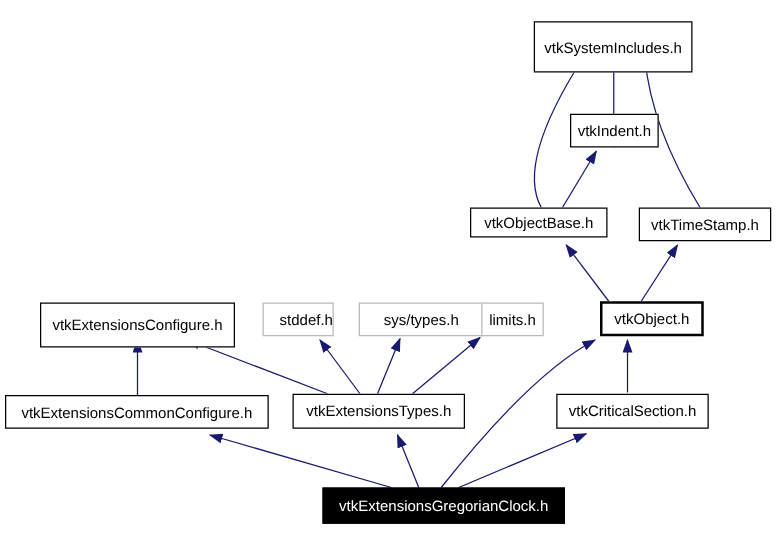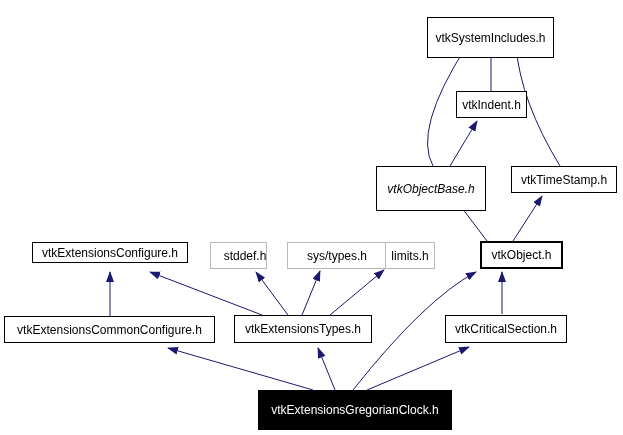--- a/index.html
+++ b/index.html
@@ -61,24 +61,24 @@
         <path d="M502,314 L502,272" fill="none" stroke="#191970" stroke-width="1" marker-end="url(#arrowhead)"></path>
         <path d="M313,390 L168,348" fill="none" stroke="#191970" stroke-width="1" marker-end="url(#arrowhead)"></path>
         <path d="M335,390 L318,348" fill="none" stroke="#191970" stroke-width="1" marker-end="url(#arrowhead)"></path>
         <path d="M353,390 Q425,299 476,272" fill="none" stroke="#191970" stroke-width="1" marker-end="url(#arrowhead)"></path>
         <path d="M367,390 L469,347" fill="none" stroke="#191970" stroke-width="1" marker-end="url(#arrowhead)"></path>
       </g>
   </svg>
 
 <div class="node internal" style="left: 427px; top: 17px; width: 127px; height: 41px;">vtkSystemIncludes.h</div>
     <div class="node internal" style="left: 456px; top: 91px; width: 71px; height: 27px;">vtkIndent.h</div>
-    <div class="node internal" style="left: 376px; top: 166px; width: 110px; height: 45px; font-style: italic;">vtkObjectBase.h</div>
+    <div class="node internal" style="left: 376px; top: 166px; width: 110px; height: 24px;">vtkObjectBase.h</div>
     <div class="node internal" style="left: 511px; top: 166px; width: 106px; height: 27px;">vtkTimeStamp.h</div>
-    <div class="node internal" style="left: 32px; top: 242px; width: 156px; height: 21px;">vtkExtensionsConfigure.h</div>
+    <div class="node internal" style="left: 32px; top: 242px; width: 156px; height: 36px;">vtkExtensionsConfigure.h</div>
     <div class="node external" style="left: 210px; top: 242px; width: 57px; height: 27px; padding-left: 13px;">stddef.h</div>
     <div class="node external" style="left: 287px; top: 242px; width: 100px; height: 27px;">sys/types.h</div>
     <div class="node external" style="left: 385px; top: 242px; width: 50px; height: 27px;">limits.h</div>
     <div class="node emphasized" style="left: 457px; top: 241px; width: 83px; height: 28px;">vtkObject.h</div>
     <div class="node internal" style="left: 4px; top: 316px; width: 211px; height: 27px;">vtkExtensionsCommonConfigure.h</div>
     <div class="node internal" style="left: 234px; top: 315px; width: 138px; height: 28px;">vtkExtensionsTypes.h</div>
     <div class="node internal" style="left: 445px; top: 315px; width: 122px; height: 28px;">vtkCriticalSection.h</div>
-    <div class="node main" style="left: 258px; top: 390px; width: 194px; height: 40px;">vtkExtensionsGregorianClock.h</div>
+    <div class="node main" style="left: 258px; top: 390px; width: 194px; height: 29px;">vtkExtensionsGregorianClock.h</div>
   </div>
 
 </body></html>

